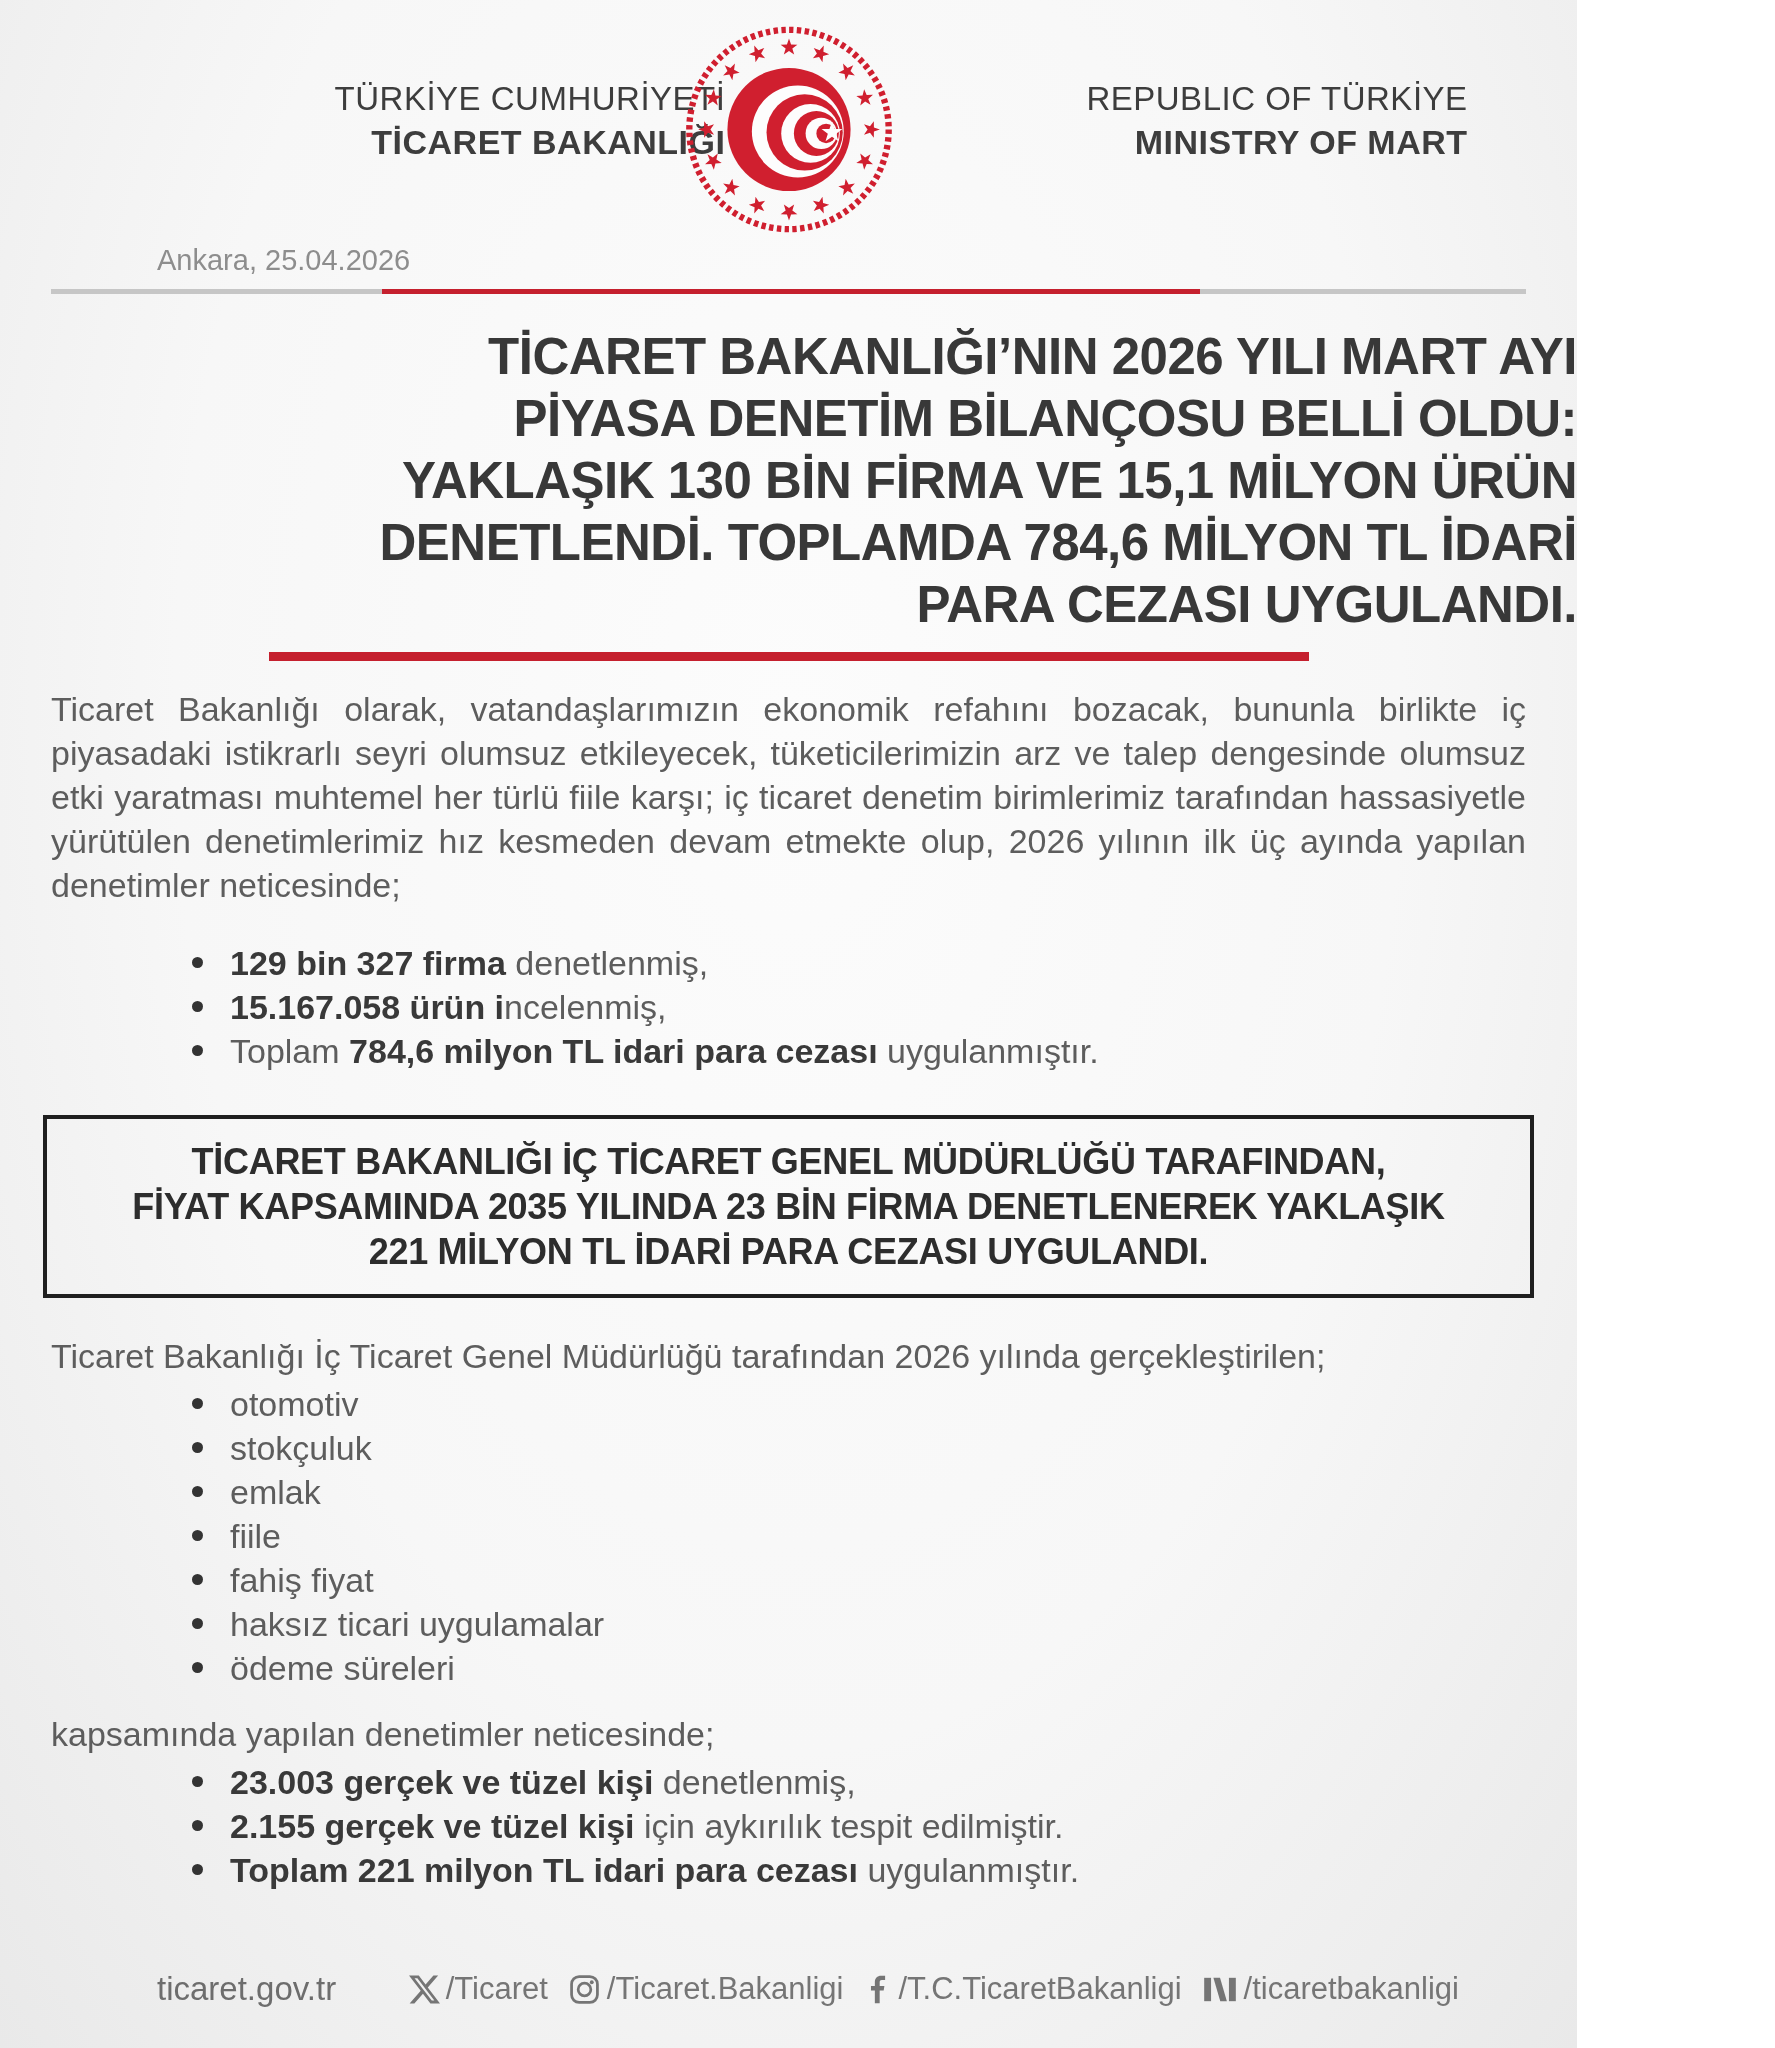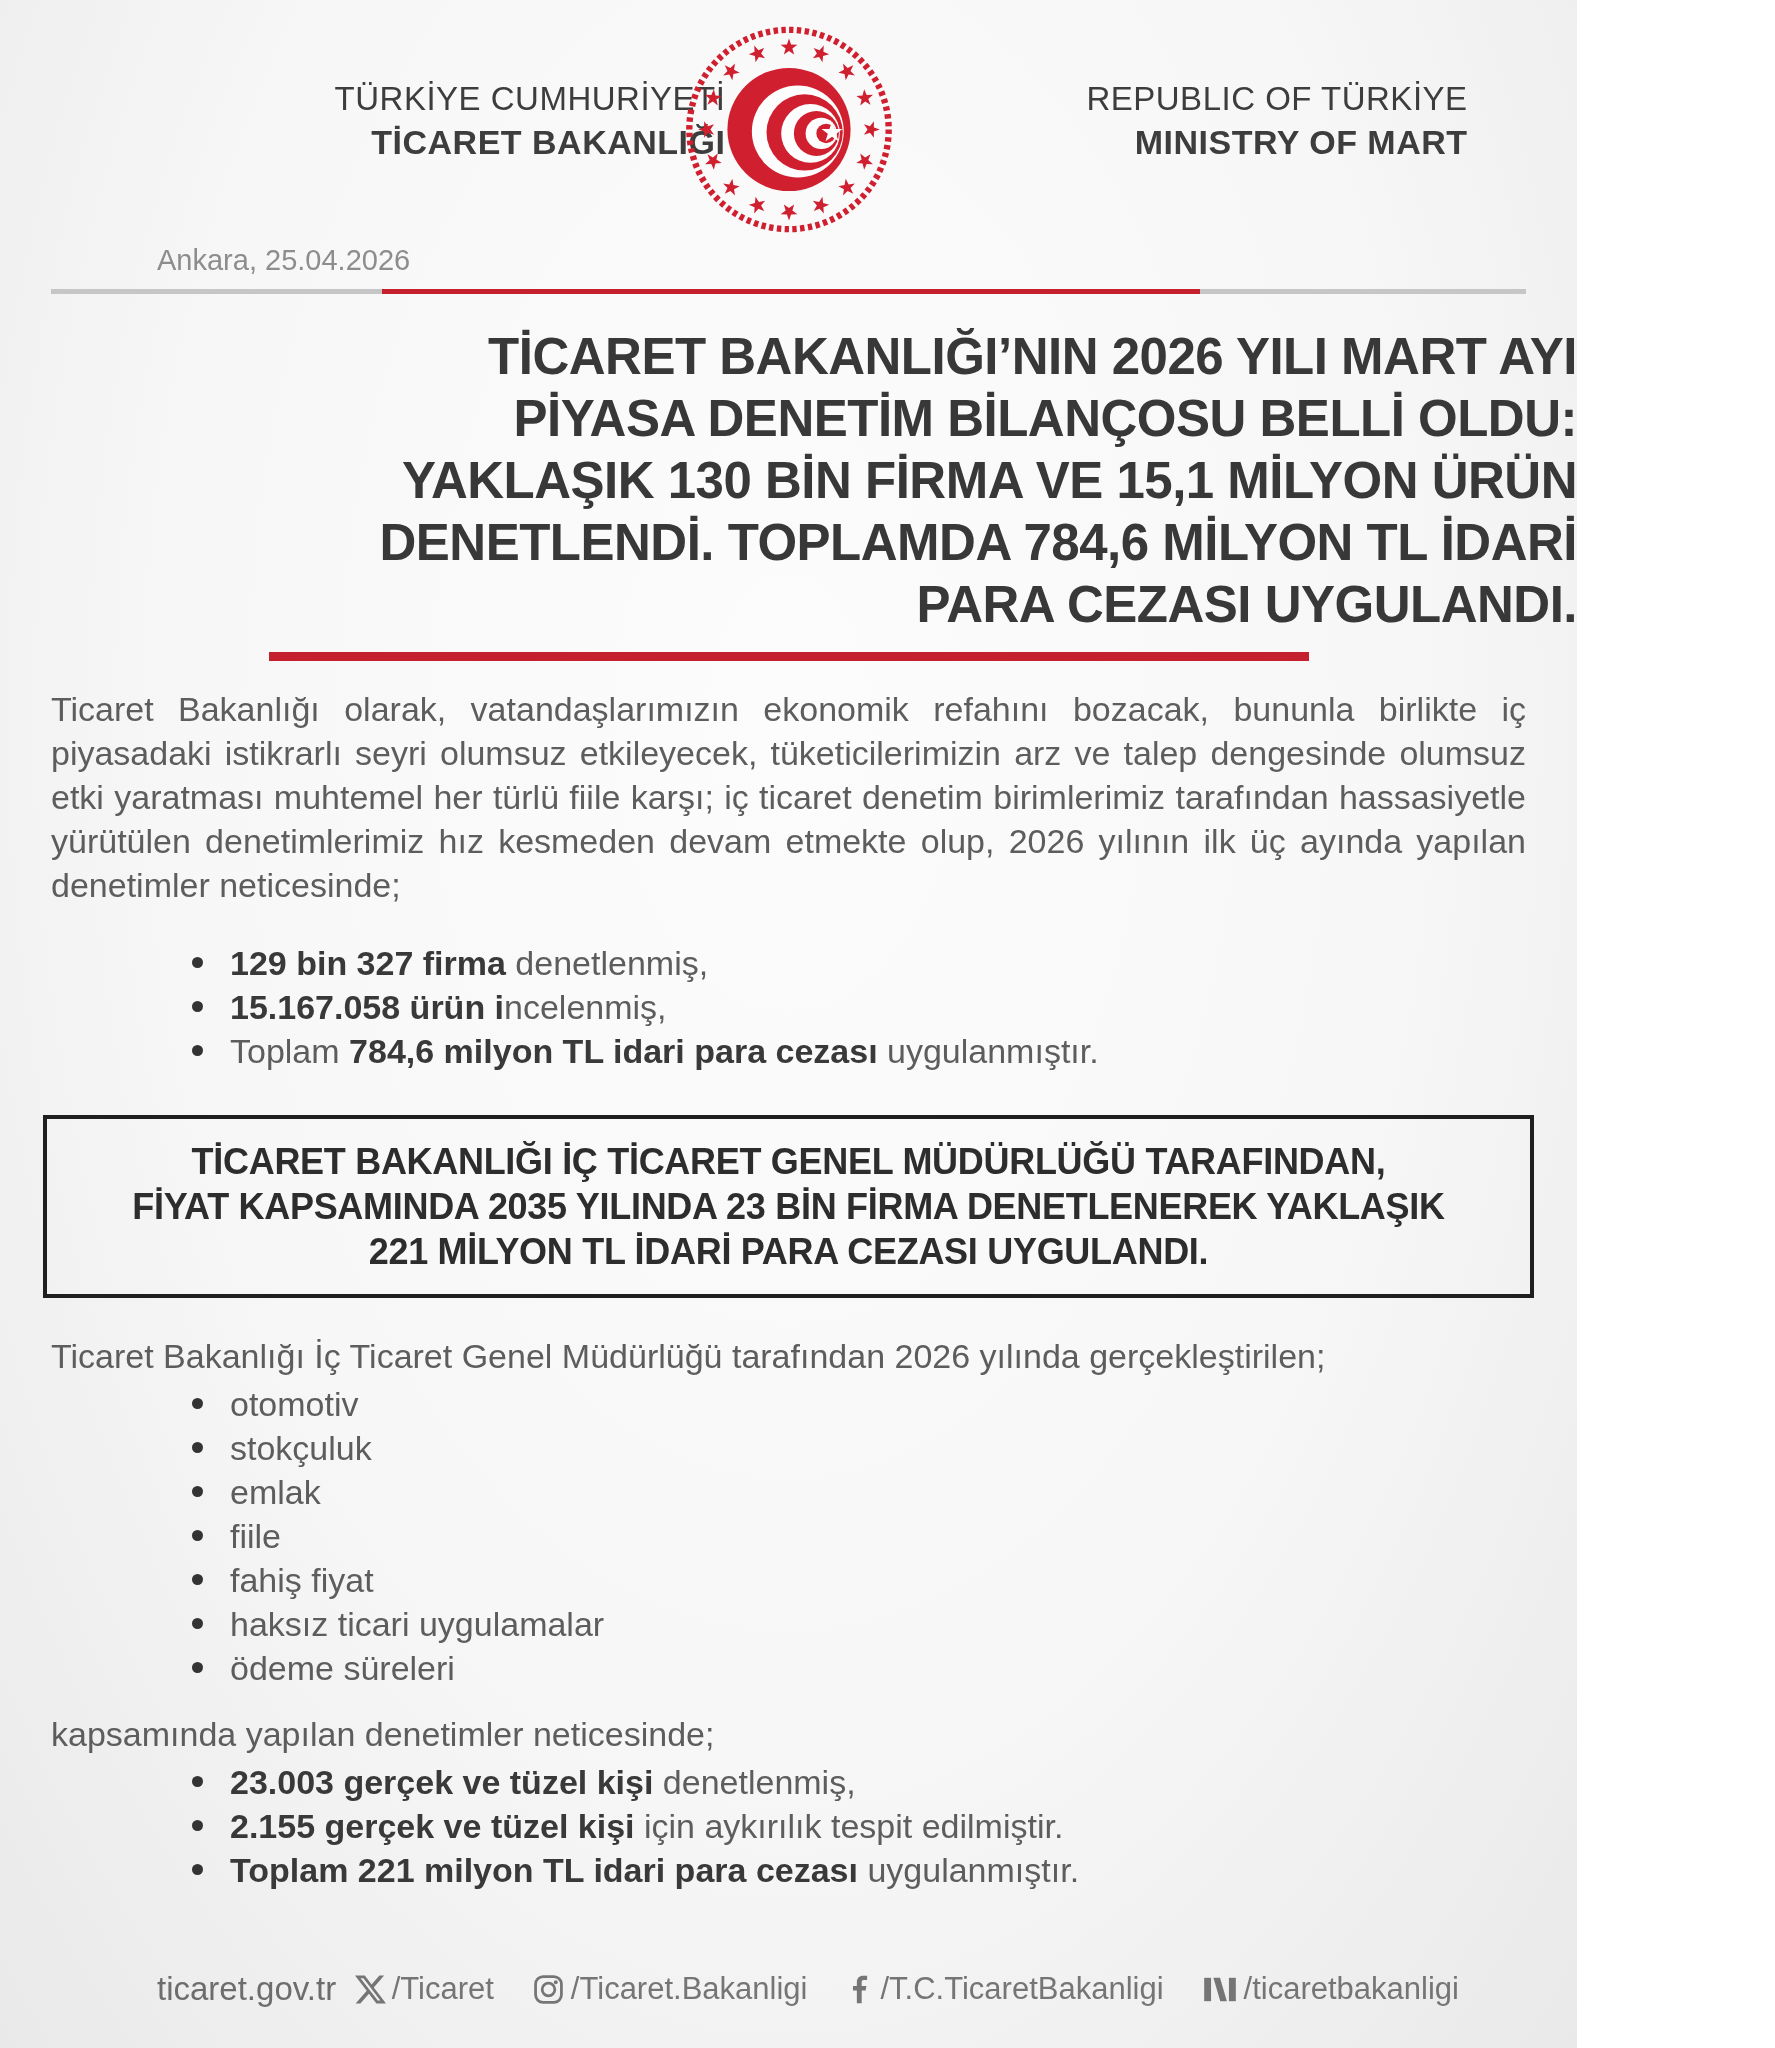--- a/index.html
+++ b/index.html
@@ -37,21 +37,21 @@
   .box{box-sizing:border-box;width:1491px;margin:42px auto 0;border:4px solid #1f1f1f;
        padding:20px 16px;text-align:center;font-weight:700;font-size:36px;line-height:45px;
        letter-spacing:-.3px;color:#2d2d2d;}
   .para{width:1475px;margin:36px auto 0;font-size:34px;line-height:44px;color:#5d5d5d;}
   ul.dots.tight{margin-top:4px;}
   .scope-line{margin-top:22px;}
   
   .footer{position:absolute;left:157px;right:118px;bottom:40px;
           display:flex;justify-content:space-between;align-items:center;color:#757575;}
   .site{font-size:33px;color:#6d6d6d;}
-  .socials{display:flex;align-items:center;gap:38px;font-size:31px;}
+  .socials{display:flex;align-items:center;gap:20px;font-size:31px;}
   .social{display:flex;align-items:center;gap:6px;color:#757575;text-decoration:none;}
   .social svg{display:block;}
 </style>
 </head>
 <body>
 
 <div class="page">
 
   <div class="header">
     <div class="brand left">

